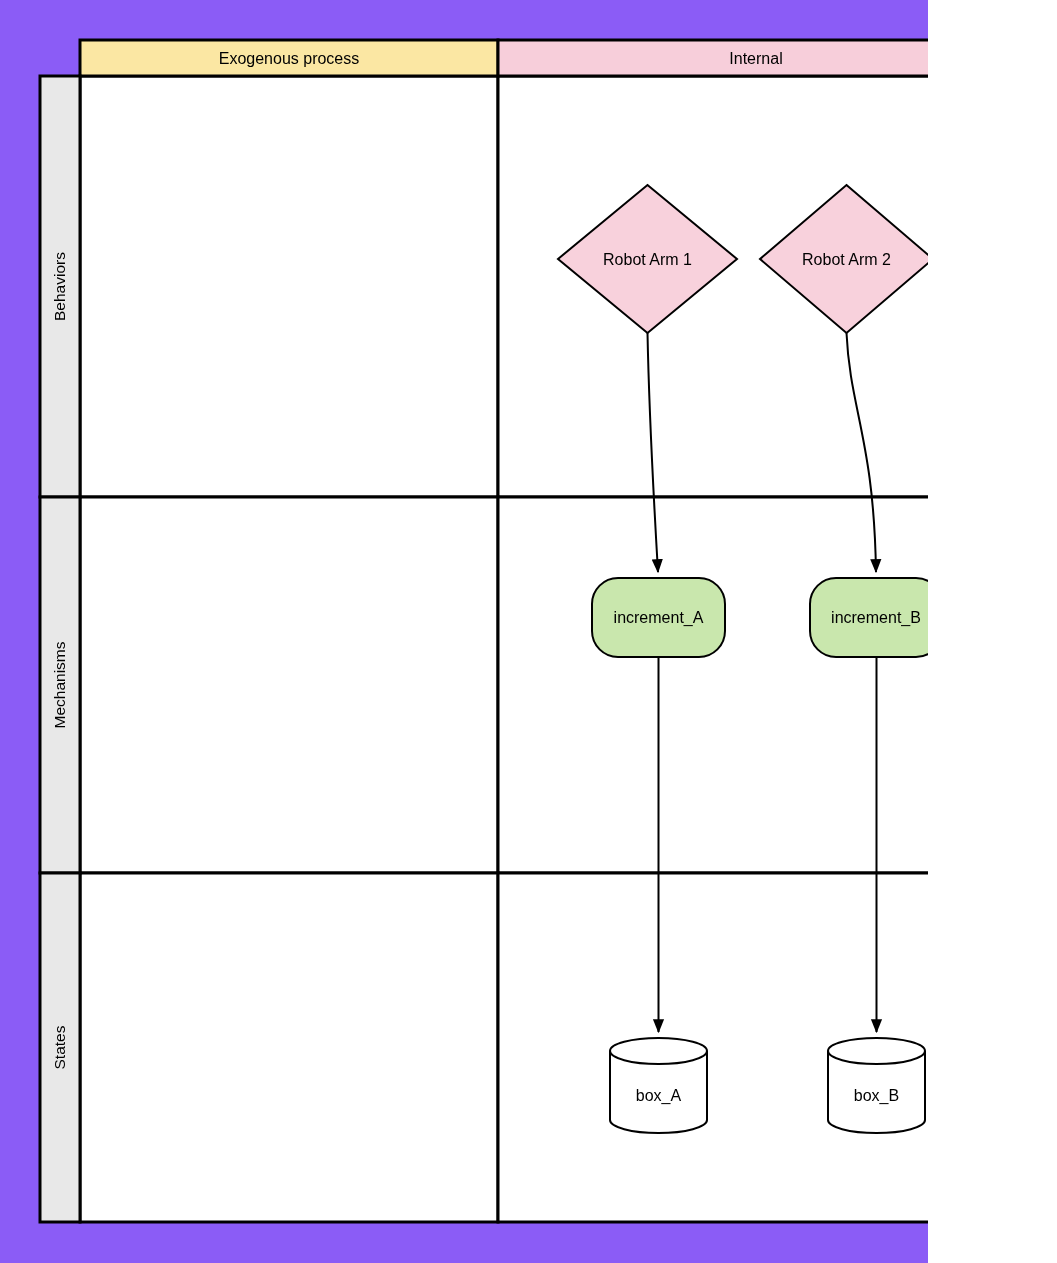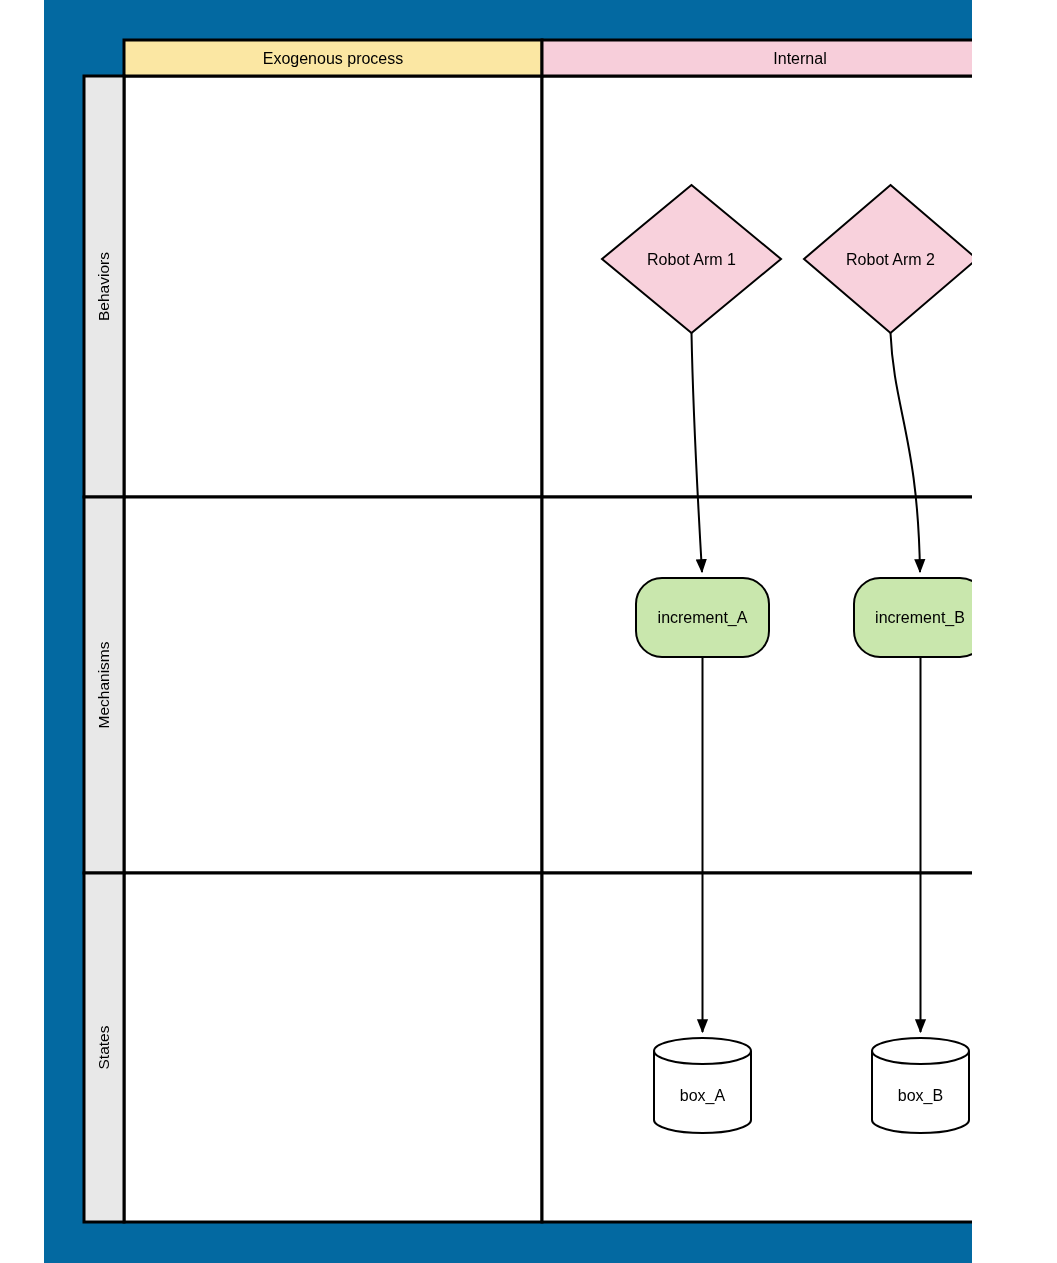--- a/index.html
+++ b/index.html
@@ -4,23 +4,22 @@
 <style>
   html, body {
     margin: 0;
     padding: 0;
     background: #ffffff;
   }
   .canvas {
     position: relative;
     width: 928px;
     height: 1263px;
-    background: #0369a1;
+    background: #8b5cf6;
     overflow: hidden;
-    margin-left: 44px;
   }
   svg text {
     font-family: "Liberation Sans", sans-serif;
     font-size: 16px;
     fill: #000000;
   }
   svg .lane-text {
     font-size: 15.5px;
   }
 </style>

